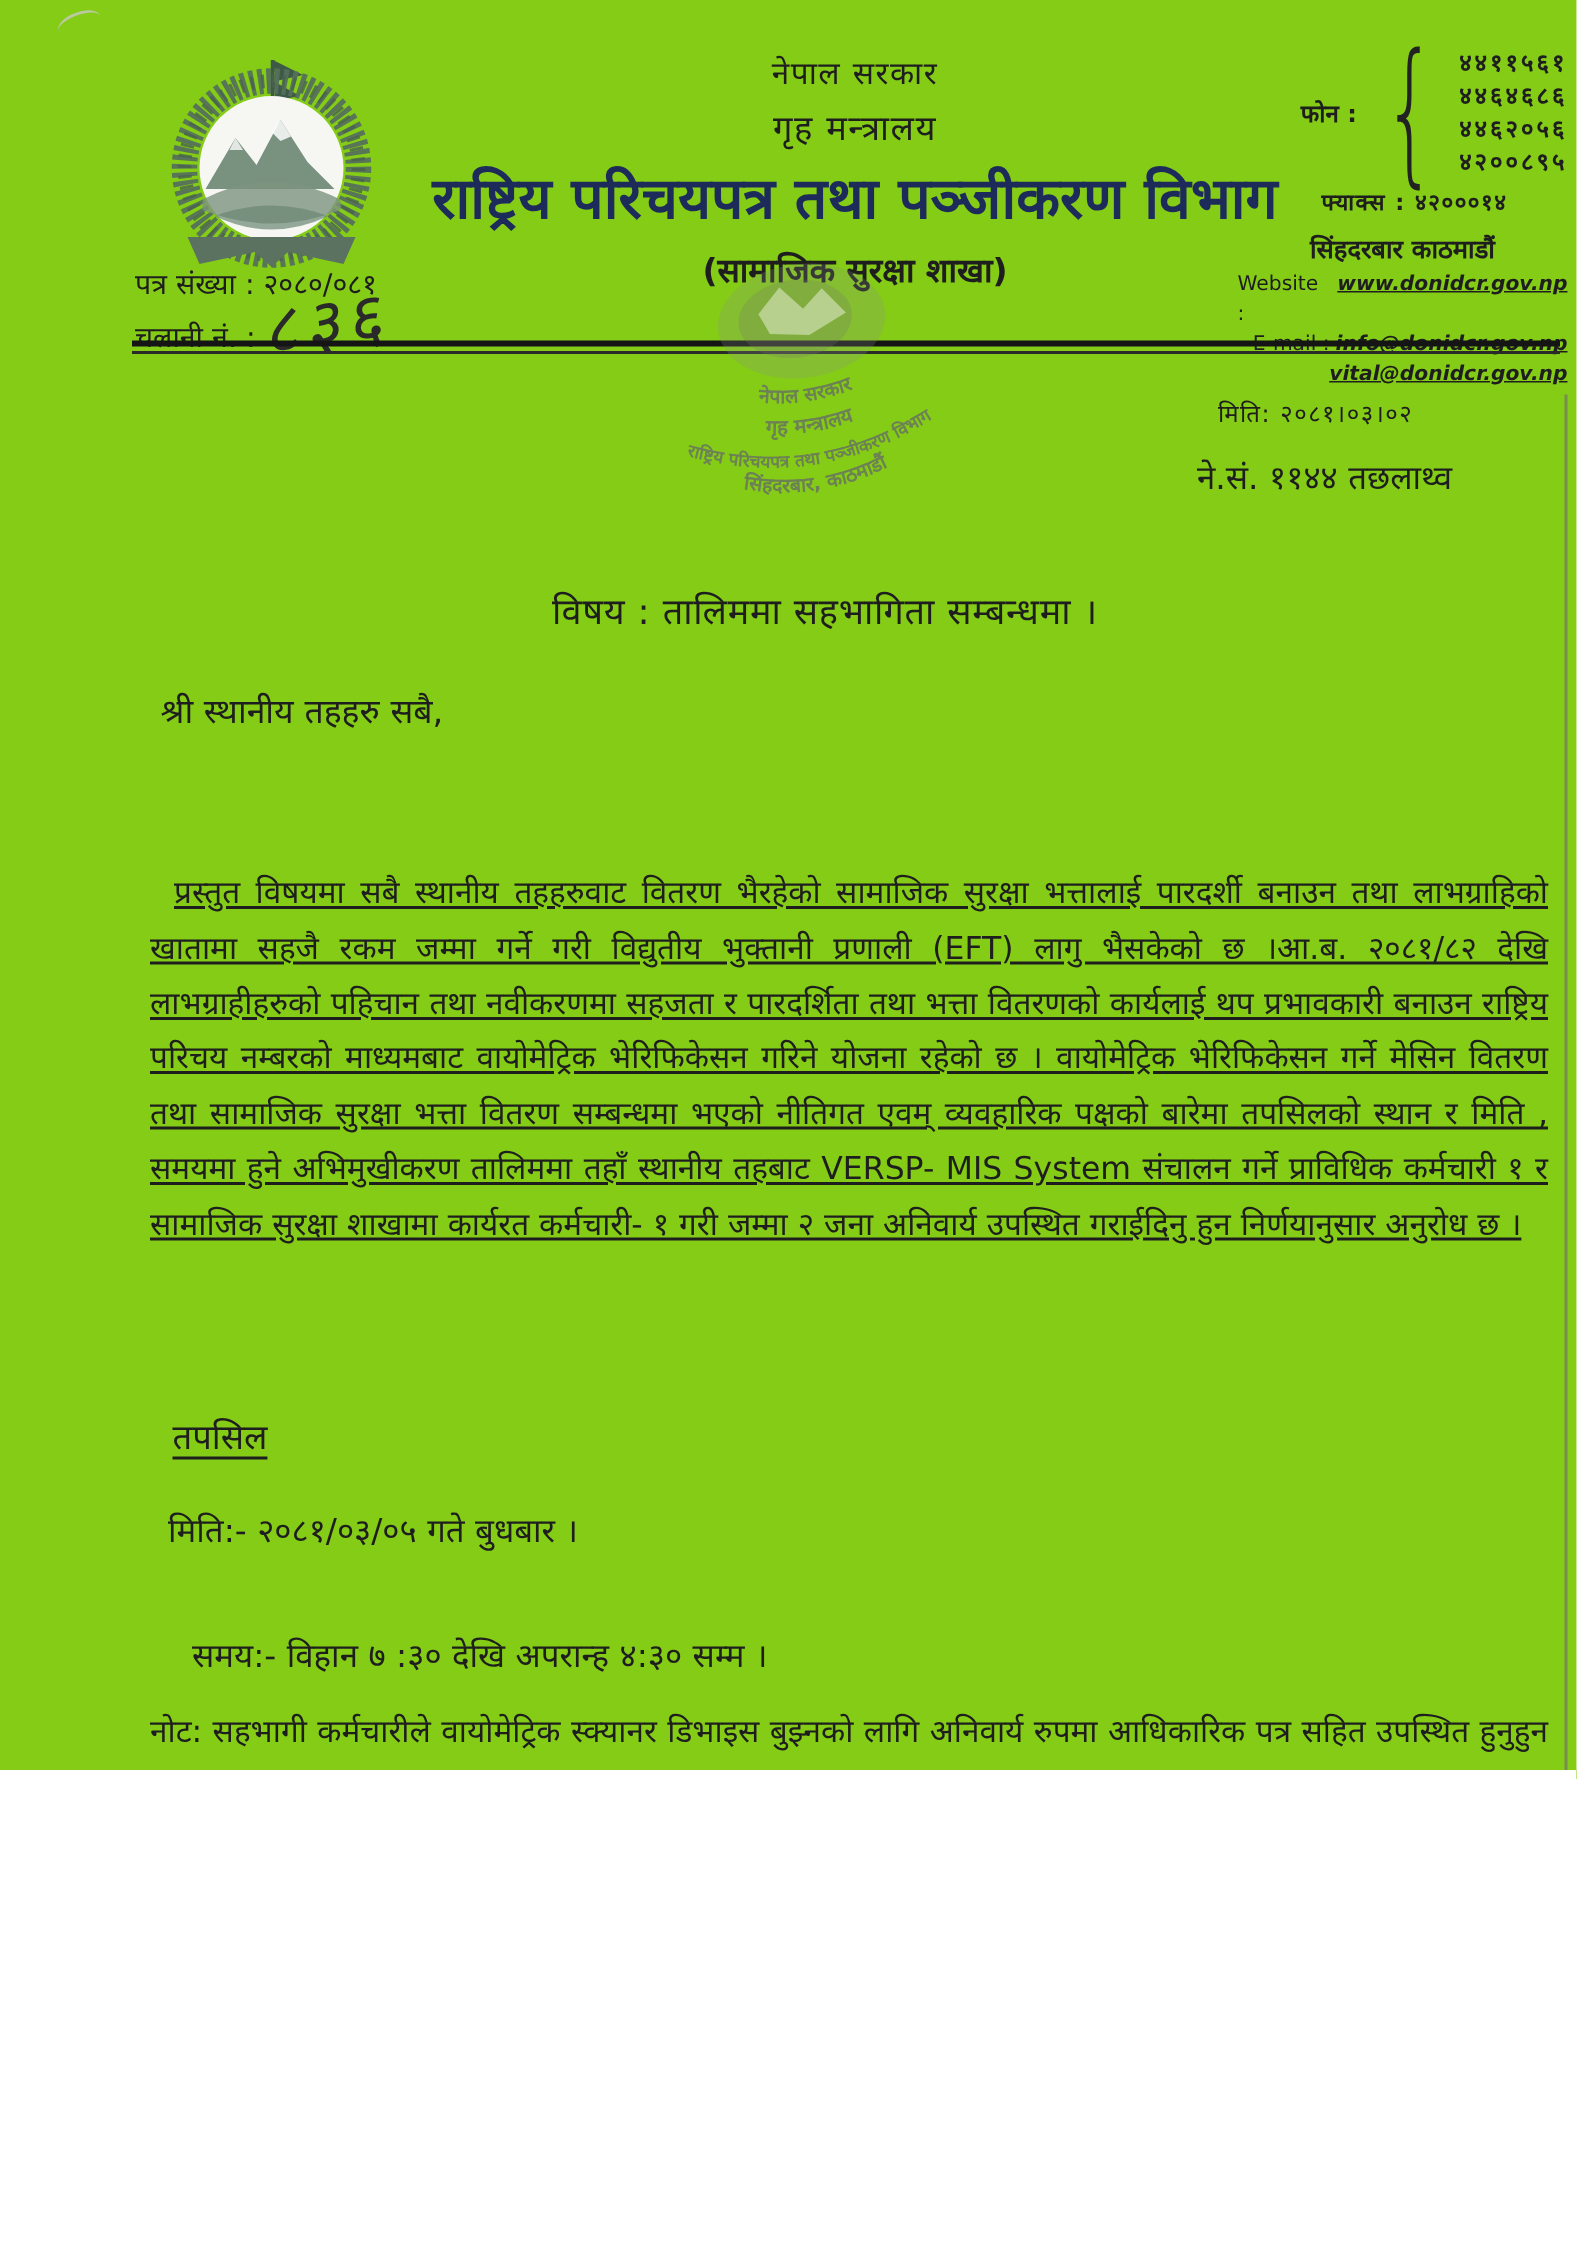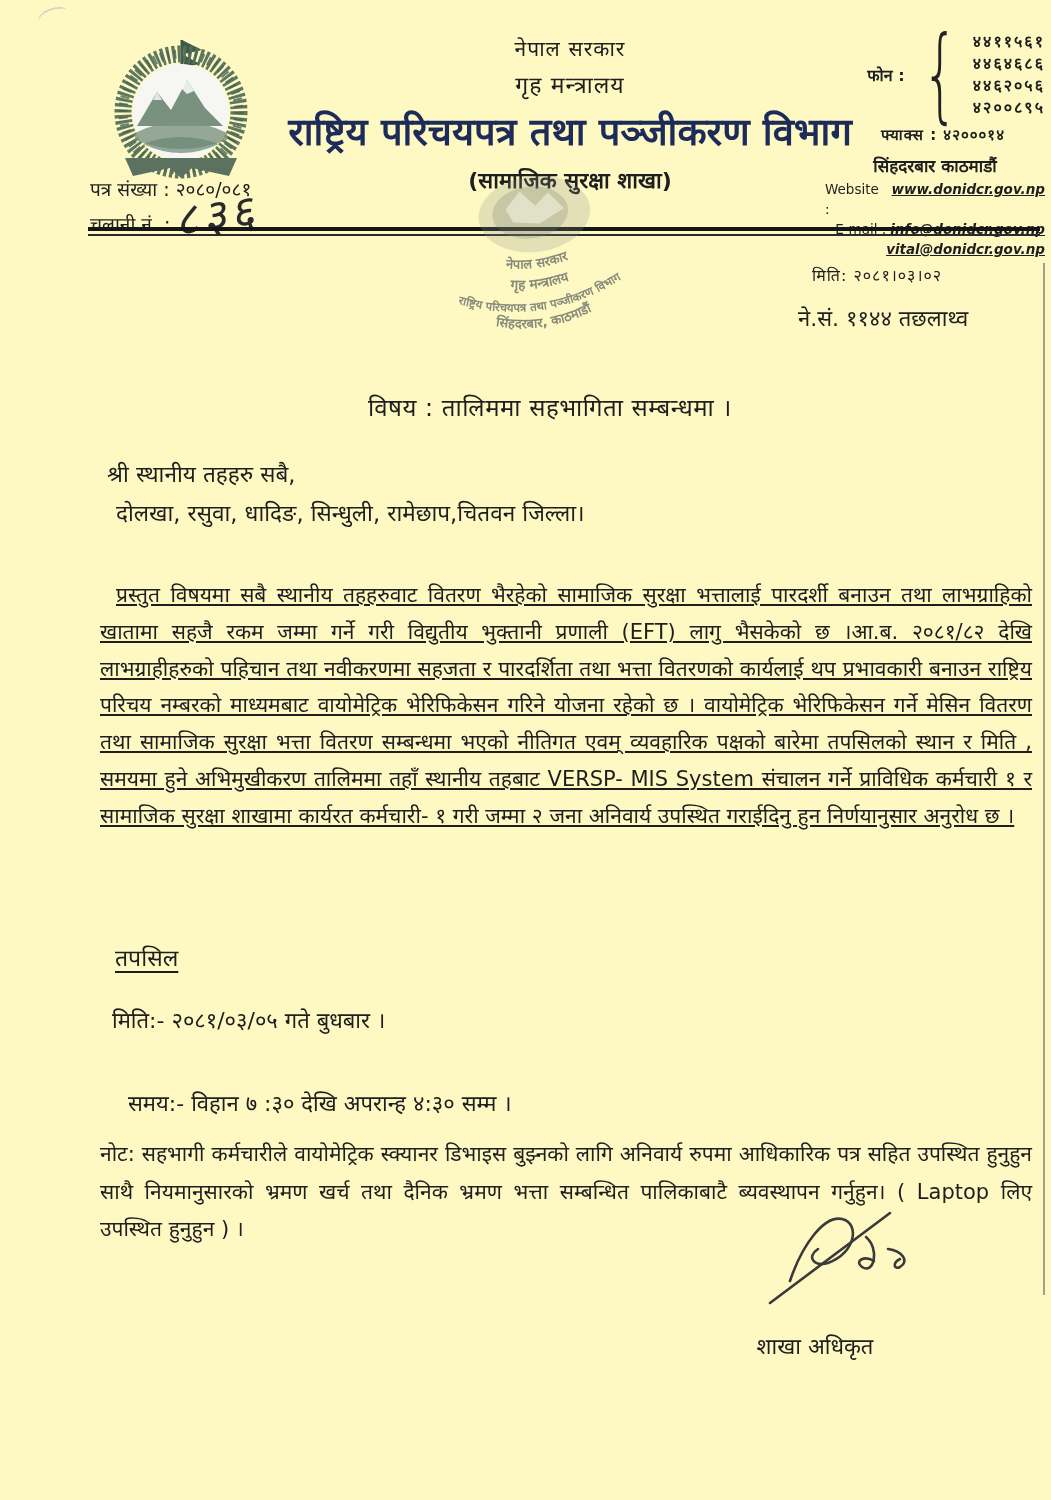--- a/index.html
+++ b/index.html
@@ -1,20 +1,20 @@
 <!DOCTYPE html>
 <html><head>
 <meta charset="utf-8">
 <style>
   * { margin:0; padding:0; box-sizing:border-box; }
   html,body { background:#ffffff; }
   body { font-family:"DejaVu Sans", sans-serif; color:#1e1e1e; }
   .page {
-    position:relative; width:1051px; height:1500px; margin:0 auto;
-    background:#fef9c3; overflow:hidden;
+    position:relative; width:1051px; height:1180px; margin:0 auto;
+    background:#84cc16; overflow:hidden;
   }
   
   .emblem { position:absolute; left:95px; top:36px; width:172px; height:160px; }
   .hdr-center { position:absolute; left:240px; top:34px; width:660px; text-align:center; }
   .hdr-govt { font-size:21px; font-weight:500; letter-spacing:1px; }
   .hdr-ministry { font-size:23px; font-weight:500; margin-top:6px; letter-spacing:1px; }
   .hdr-dept { font-size:38px; font-weight:700; color:#1c2b5a; margin-top:4px; white-space:nowrap; }
   .hdr-branch { font-size:22px; font-weight:700; margin-top:8px; }
   .hdr-right { position:absolute; right:6px; top:28px; width:220px; font-size:15px; }
   .phone-row { display:flex; align-items:center; justify-content:flex-end; }
@@ -158,21 +158,20 @@
       <text font-size="13" font-weight="600"><textPath href="#arc4" startOffset="50%" text-anchor="middle">सिंहदरबार, काठमाडौं</textPath></text>
     </g>
   </svg>
 
   <div class="date-line">मिति: २०८१।०३।०२</div>
   <div class="sambat-line">ने.सं. ११४४ तछलाथ्व</div>
 
   <div class="subject">विषय : तालिममा सहभागिता सम्बन्धमा  ।</div>
 
   <div class="addr1">श्री स्थानीय तहहरु सबै,</div>
-  <div class="addr2">दोलखा, रसुवा, धादिङ, सिन्धुली, रामेछाप,चितवन जिल्ला।</div>
 
   <p class="body-par">प्रस्तुत विषयमा सबै स्थानीय तहहरुवाट वितरण भैरहेको सामाजिक सुरक्षा भत्तालाई पारदर्शी बनाउन तथा लाभग्राहिको खातामा सहजै रकम जम्मा गर्ने गरी विद्युतीय भुक्तानी प्रणाली (EFT) लागु  भैसकेको छ ।आ.ब. २०८१/८२ देखि लाभग्राहीहरुको पहिचान तथा नवीकरणमा सहजता र पारदर्शिता  तथा भत्ता वितरणको कार्यलाई थप प्रभावकारी बनाउन राष्ट्रिय परिचय नम्बरको माध्यमबाट वायोमेट्रिक भेरिफिकेसन गरिने योजना रहेको छ ।  वायोमेट्रिक भेरिफिकेसन गर्ने मेसिन वितरण तथा सामाजिक सुरक्षा भत्ता वितरण सम्बन्धमा भएको नीतिगत एवम् व्यवहारिक पक्षको बारेमा तपसिलको स्थान र मिति , समयमा हुने अभिमुखीकरण तालिममा तहाँ स्थानीय तहबाट VERSP- MIS   System संचालन गर्ने प्राविधिक कर्मचारी १ र सामाजिक सुरक्षा शाखामा कार्यरत कर्मचारी- १ गरी जम्मा २ जना  अनिवार्य  उपस्थित गराईदिनु हुन निर्णयानुसार अनुरोध छ ।</p>
 
   <div class="tapasil">तपसिल</div>
   <div class="det-date">मिति:- २०८१/०३/०५ गते बुधबार ।</div>
   <div class="det-time">समय:- विहान ७ :३० देखि अपरान्ह ४:३० सम्म ।</div>
 
   <p class="note-par">नोट: सहभागी कर्मचारीले वायोमेट्रिक स्क्यानर डिभाइस बुझ्नको लागि अनिवार्य रुपमा आधिकारिक पत्र सहित उपस्थित हुनुहुन साथै नियमानुसारको भ्रमण खर्च तथा दैनिक भ्रमण भत्ता सम्बन्धित पालिकाबाटै ब्यवस्थापन गर्नुहुन।  ( Laptop लिए उपस्थित हुनुहुन )  ।</p>
 
   <svg class="sig-svg" viewBox="0 0 165 108">

